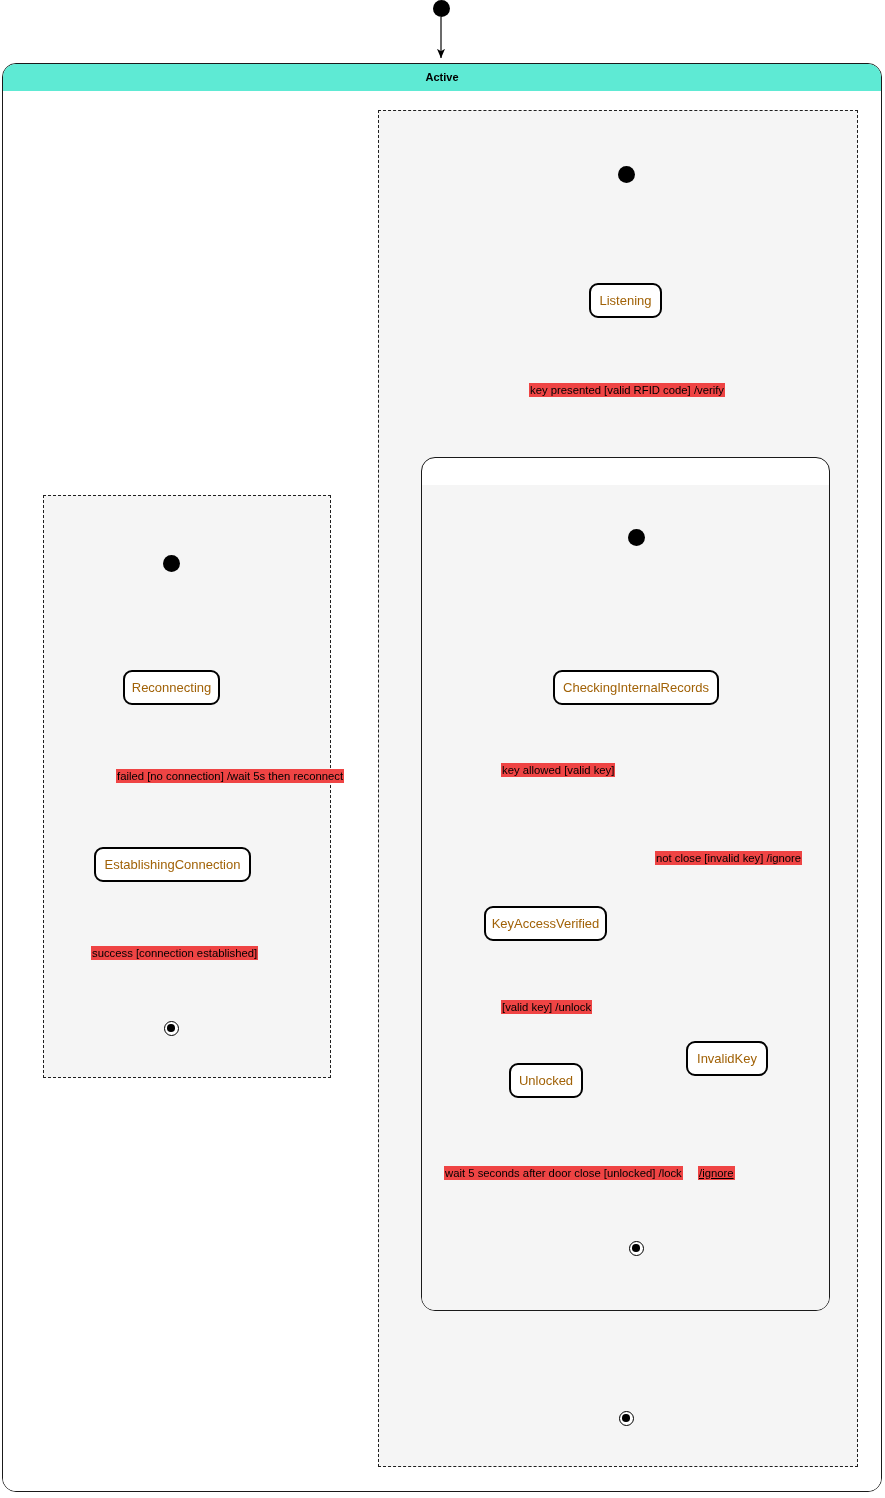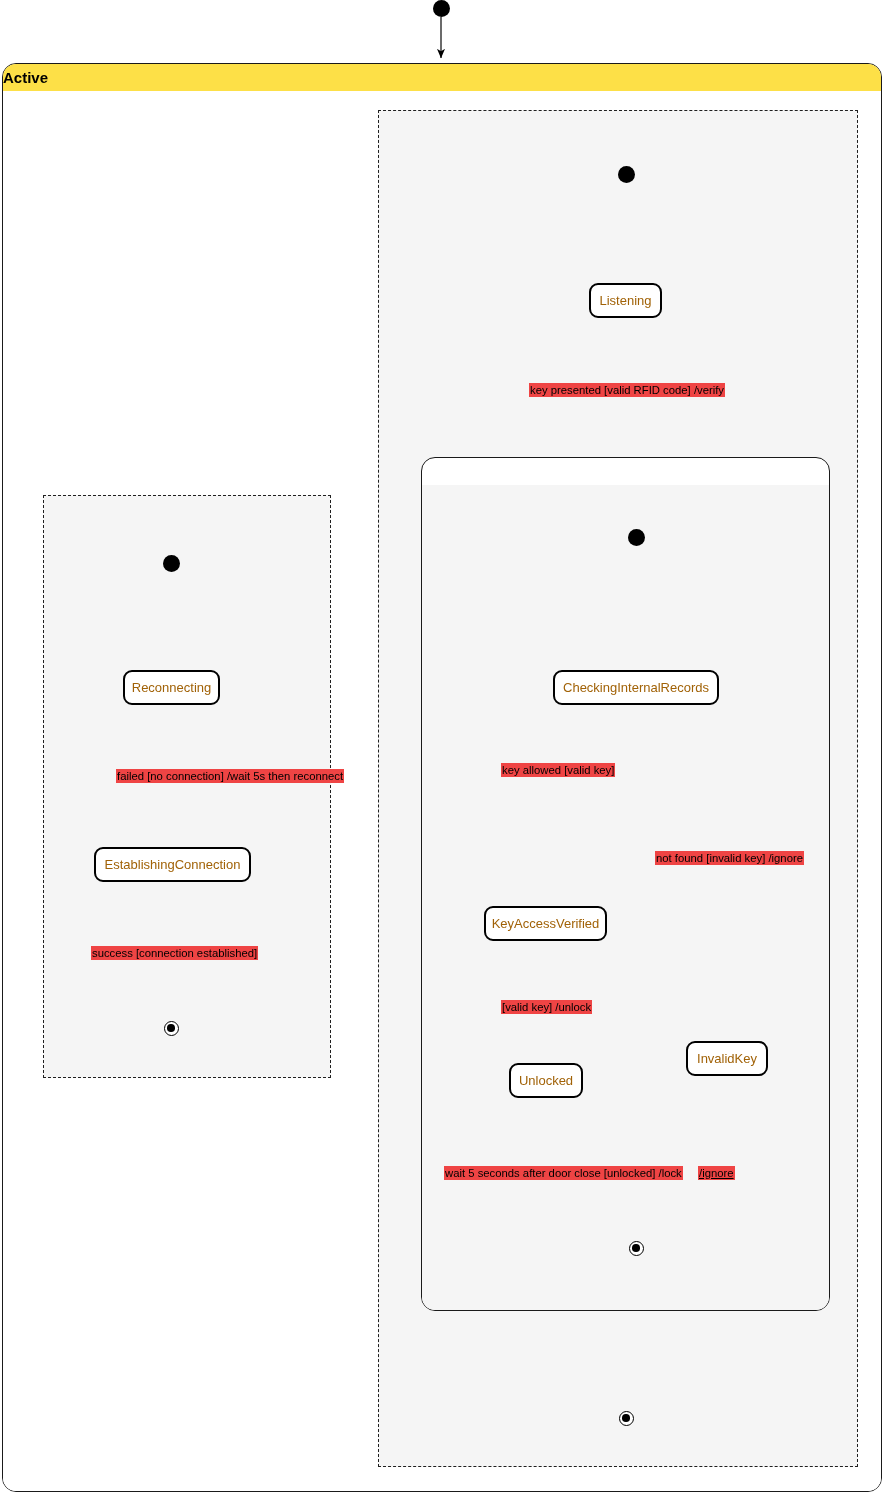--- a/index.html
+++ b/index.html
@@ -28,25 +28,26 @@
   .composite {
     position: absolute;
     background: #ffffff;
     border: 1.4px solid #1a1a1a;
     border-radius: 14px;
     box-sizing: border-box;
   }
   .composite > .composite-title {
     height: 27px;
     line-height: 27px;
-    font-size: 15px;
+    text-align: center;
+    font-size: 11px;
     font-weight: bold;
     color: #000000;
     border-bottom: 1.4px solid #1a1a1a;
-    background: #fde047;
+    background: #5eead4;
     border-radius: 13px 13px 0 0;
   }
   .composite > .composite-body {
     position: absolute;
     left: 0; right: 0;
     top: 27px; bottom: 0;
     border-radius: 0 0 13px 13px;
   }
   #active-state > .composite-body { background: #ffffff; }
   #verifying-state > .composite-body { background: #f5f5f5; }
@@ -195,21 +196,21 @@
   </div>
 
   <div class="initial-node" style="left:628px; top:529px;"></div>
 
   <div class="state-node" style="left:553px; top:670px; width:166px; height:35px;">
     <span>CheckingInternalRecords</span>
   </div>
 
   <div class="edge-label" style="left:501px; top:763px;">key allowed [valid key]</div>
 
-  <div class="edge-label" style="left:655px; top:851px;">not found [invalid key] /ignore</div>
+  <div class="edge-label" style="left:655px; top:851px;">not close [invalid key] /ignore</div>
 
   <div class="state-node" style="left:484px; top:906px; width:123px; height:35px;">
     <span>KeyAccessVerified</span>
   </div>
 
   <div class="edge-label" style="left:501px; top:1000px;">[valid key] /unlock</div>
 
   <div class="state-node" style="left:509px; top:1063px; width:74px; height:35px;">
     <span>Unlocked</span>
   </div>

